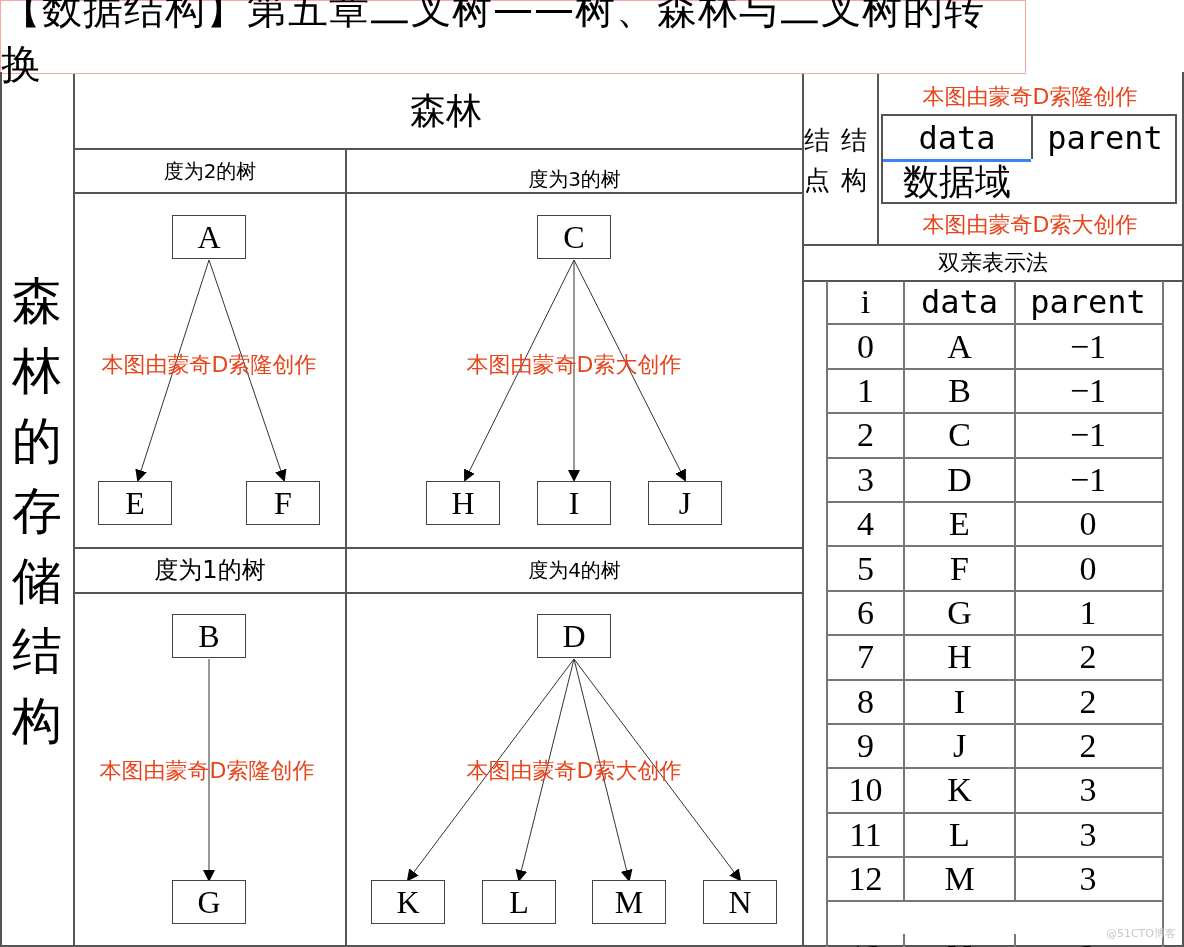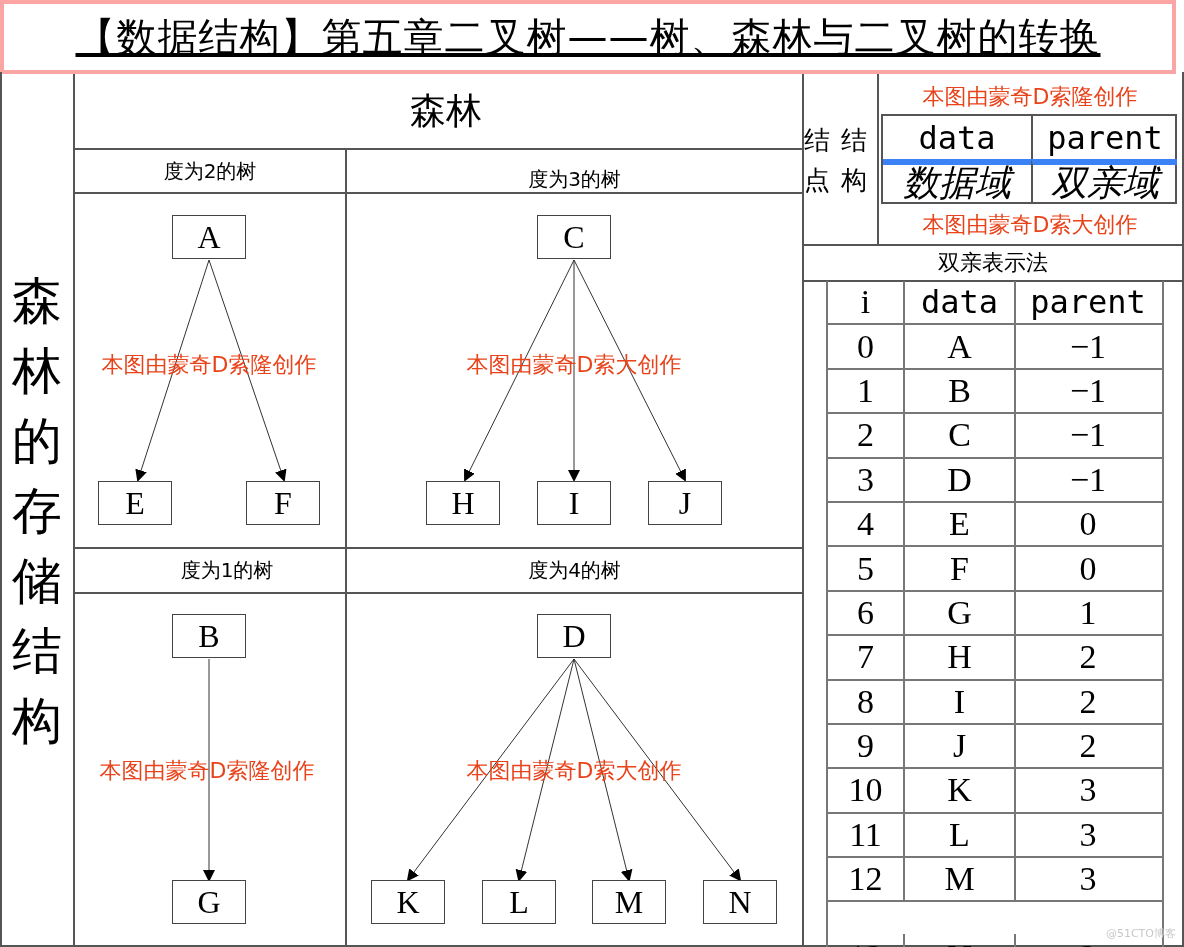--- a/index.html
+++ b/index.html
@@ -1,43 +1,43 @@
 <!DOCTYPE html>
 <html><head>
 <meta charset="utf-8">
 <style>
   html, body { margin: 0; padding: 0; background: #ffffff; }
   body { width: 1184px; height: 947px; position: relative; overflow: hidden;
          font-family: "DejaVu Serif", "Liberation Serif", serif; color: #000; }
   .abs { position: absolute; box-sizing: border-box; }
   .hl { position: absolute; height: 0; border-top: 2px solid #555; }
   .vl { position: absolute; width: 0; border-left: 2px solid #555; }
-  .title { left: 0; top: 0; width: 1176px; height: 74px; border: 4px solid #fca5a5;
+  .title { left: 0; top: 0; width: 1026px; height: 74px; border: 1px solid #fca5a5;
            display: flex; align-items: center; justify-content: center;
-           font-family: "DejaVu Sans", sans-serif; font-size: 40px; letter-spacing: 1px; text-decoration: underline; }
+           font-family: "DejaVu Sans", sans-serif; font-size: 40px; letter-spacing: 1px; }
   .vlabel { left: 0; top: 74px; width: 74px; height: 873px; display: flex; flex-direction: column;
             align-items: center; justify-content: center; font-family: "DejaVu Sans", sans-serif;
             font-size: 50px; line-height: 70px; }
   .vlabel span { display: block; }
   .cell-text { display: flex; align-items: center; justify-content: center;
                font-family: "DejaVu Sans", sans-serif; }
   .node { position: absolute; width: 74px; height: 44px; border: 1px solid #444; background: #fff;
           display: flex; align-items: center; justify-content: center; font-size: 32px;
           font-family: "Liberation Serif", serif; box-sizing: border-box; }
   .wm { position: absolute; color: #e8431a; font-family: "DejaVu Sans", sans-serif; font-size: 22px;
         white-space: nowrap; transform: translateX(-50%); }
   svg.edges { position: absolute; left: 0; top: 0; width: 1184px; height: 947px; pointer-events: none; }
   .struct-tbl { position: absolute; left: 881px; top: 114px; width: 296px; height: 90px;
                 border: 2px solid #555; box-sizing: border-box; display: grid;
                 grid-template-columns: 148px 146px; grid-template-rows: 43px 43px; }
   .struct-tbl div { display: flex; align-items: center; justify-content: center; box-sizing: border-box; }
   .st-en { font-family: "DejaVu Sans Mono", monospace; font-size: 32px; }
   .st-cn { font-family: "DejaVu Sans", sans-serif; font-size: 36px; }
   .bl { border-left: 2px solid #555; }
-  .bt { border-top: 6px solid #3b82f6; font-style: italic; }
+  .bt { border-top: 3px solid #3b82f6; }
   .ptable { position: absolute; left: 826px; top: 281px; width: 334px; border-left: 2px solid #777; border-right: 2px solid #777; }
   .prow { display: grid; grid-template-columns: 75px 111px 146px; height: 44.4px; border-bottom: 2px solid #777; box-sizing: border-box; }
   .prow div { display: flex; align-items: center; justify-content: center; font-size: 34px;
               font-family: "Liberation Serif", serif; }
   .prow div + div { border-left: 2px solid #777; }
   .prow.head div:nth-child(2), .prow.head div:nth-child(3) { font-family: "DejaVu Sans Mono", monospace; font-size: 32px; }
   .watermark-corner { position: absolute; right: 8px; bottom: 6px; font-size: 11px; color: #c8c8c8;
                       font-family: "DejaVu Sans", sans-serif; }
 </style>
 </head>
@@ -63,21 +63,21 @@
 <div class="abs cell-text" style="left:75px;top:74px;width:728px;height:74px;font-size:36px;padding-left:14px;">森林</div>
 <div class="hl" style="left:73px;top:148px;width:731px;"></div>
 <div class="vl" style="left:802px;top:74px;height:873px;"></div>
 <div class="vl" style="left:345px;top:148px;height:799px;"></div>
 
 <div class="abs cell-text" style="left:75px;top:150px;width:270px;height:42px;font-size:20px;">度为2的树</div>
 <div class="abs cell-text" style="left:347px;top:158px;width:455px;height:42px;font-size:20px;">度为3的树</div>
 <div class="hl" style="left:73px;top:192px;width:731px;"></div>
 
 <div class="hl" style="left:73px;top:547px;width:731px;"></div>
-<div class="abs cell-text" style="left:92px;top:549px;width:270px;height:42px;font-size:20px;">度为1的树</div>
+<div class="abs cell-text" style="left:75px;top:549px;width:270px;height:42px;font-size:24px;">度为1的树</div>
 <div class="abs cell-text" style="left:347px;top:549px;width:455px;height:42px;font-size:20px;">度为4的树</div>
 <div class="hl" style="left:73px;top:592px;width:731px;"></div>
 
 <svg class="edges">
   <defs>
     <marker id="arr" markerWidth="12" markerHeight="12" refX="10" refY="6" orient="auto" markerUnits="userSpaceOnUse">
       <path d="M0,0 L12,6 L0,12 z" fill="#000"></path>
     </marker>
   </defs>
   <g stroke="#333" stroke-width="1" fill="none" marker-end="url(#arr)">
@@ -123,21 +123,20 @@
 <div class="abs cell-text" style="left:804px;top:118px;width:74px;height:84px;flex-direction:row;font-size:26px;line-height:40px;">
   <span>结点</span>
   <span>结构</span>
 </div>
 <div class="vl" style="left:877px;top:74px;height:171px;"></div>
 <div class="wm" style="left:1030px;top:82px;">本图由蒙奇D索隆创作</div>
 <div class="struct-tbl">
   <div class="st-en">data</div>
   <div class="st-en bl">parent</div>
   <div class="st-cn bt">数据域</div>
-  <div class="st-cn bt bl">双亲域</div>
 </div>
 <div class="wm" style="left:1030px;top:210px;">本图由蒙奇D索大创作</div>
 <div class="hl" style="left:802px;top:244px;width:382px;"></div>
 
 <div class="abs cell-text" style="left:804px;top:246px;width:378px;height:34px;font-size:22px;">双亲表示法</div>
 <div class="hl" style="left:802px;top:280px;width:382px;"></div>
 
 <div class="ptable">
   <div class="prow head">
     <div>i</div>

